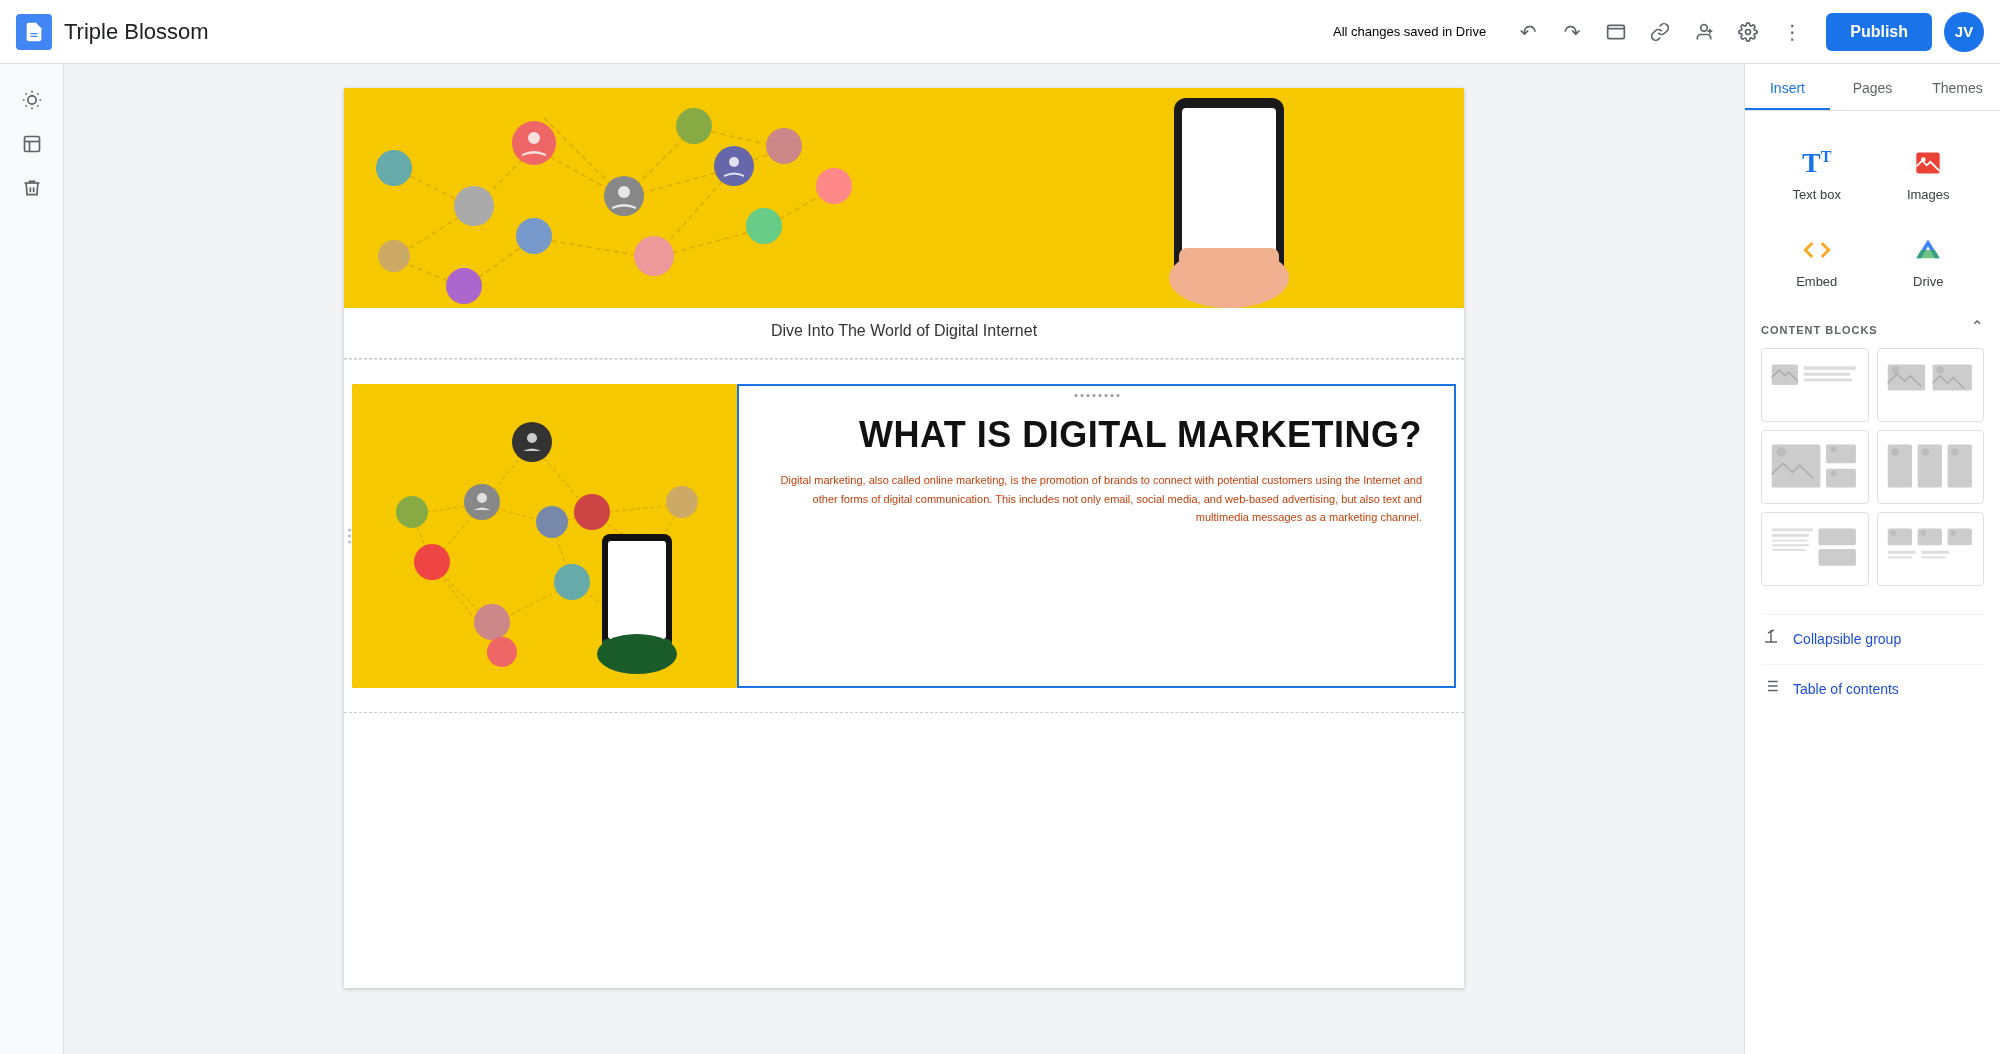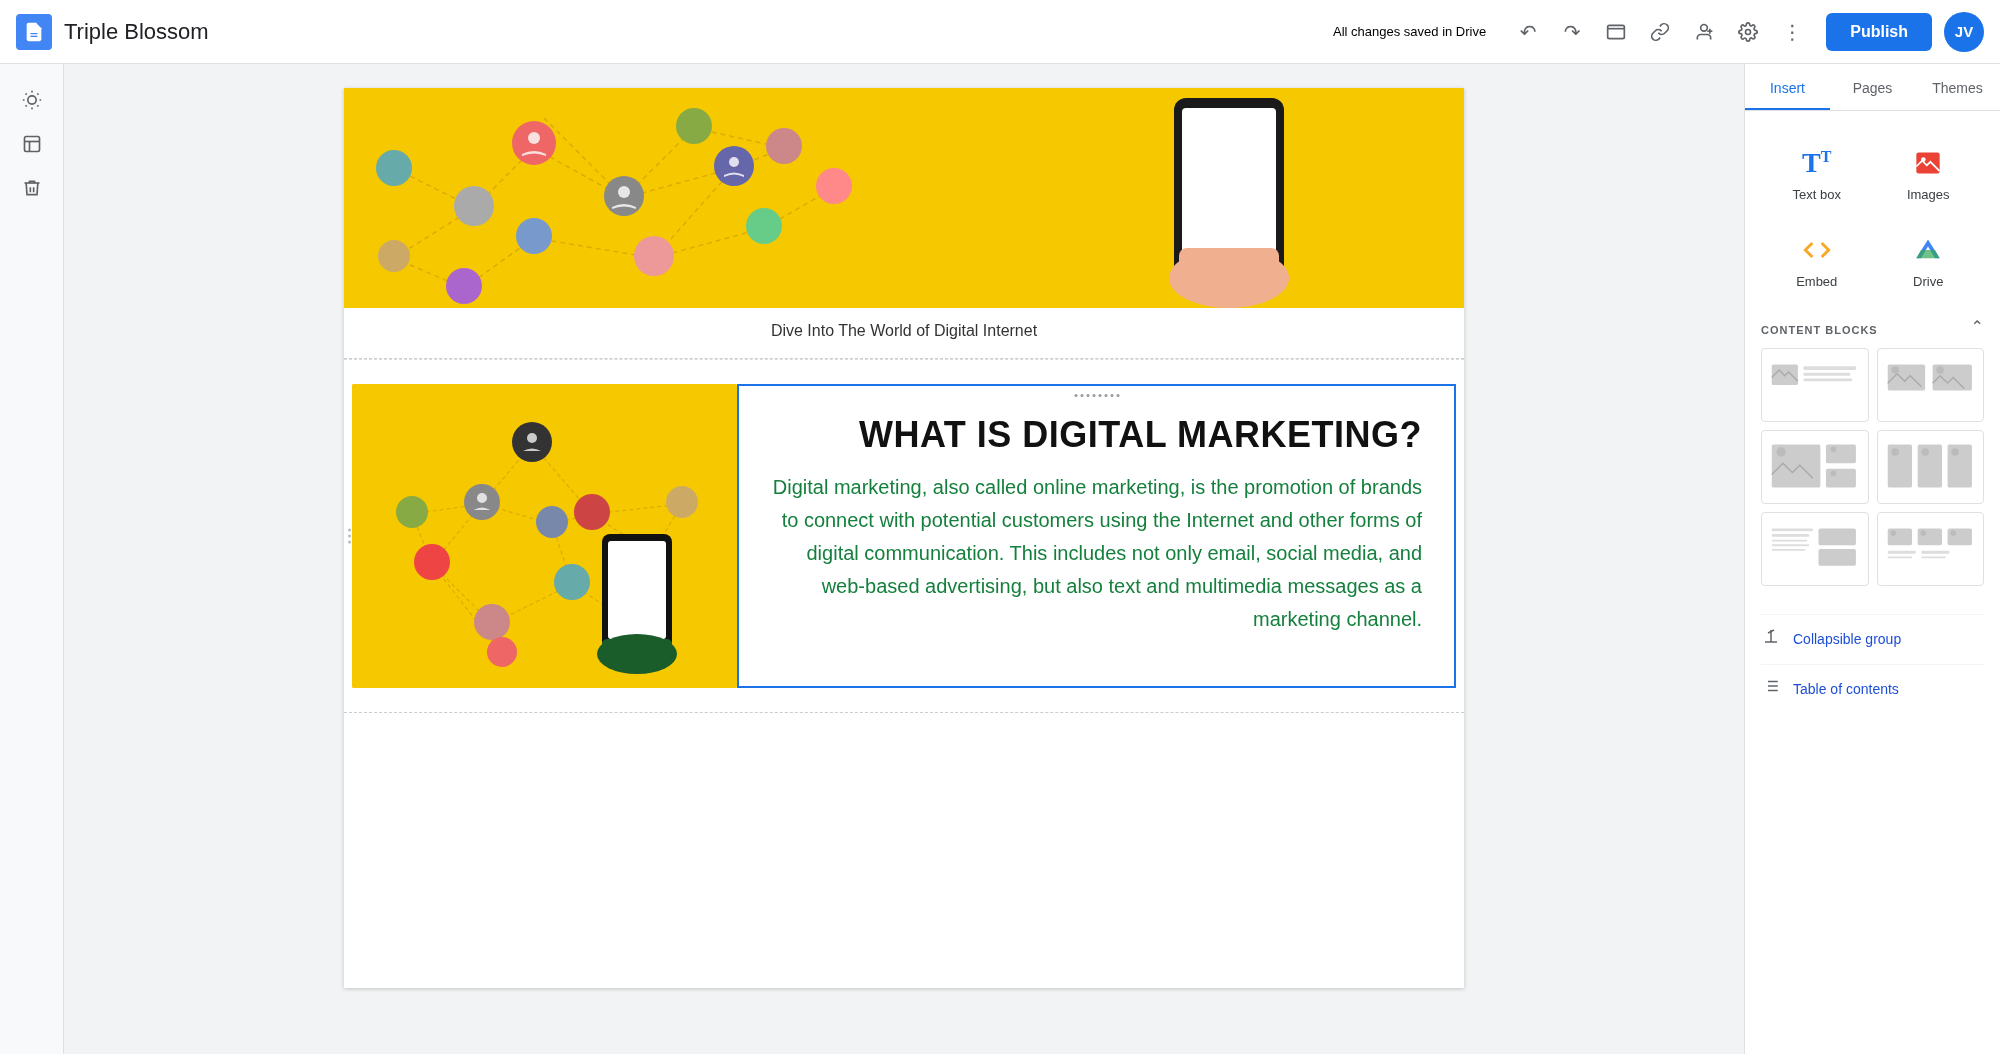--- a/index.html
+++ b/index.html
@@ -179,22 +179,22 @@
     .content-title {
       font-size: 36px;
       font-weight: 900;
       color: #111;
       margin-bottom: 16px;
       line-height: 1.15;
       text-transform: uppercase;
       letter-spacing: 0.5px;
     }
     .content-body {
-      font-size: 20px;
-      color: #15803d;
+      font-size: 11px;
+      color: #c2410c;
       line-height: 1.65;
     }
 
     
     .section-3 {
       width: 100%;
       height: 60px;
       border-top: 1px dashed #ccc;
     }
 

